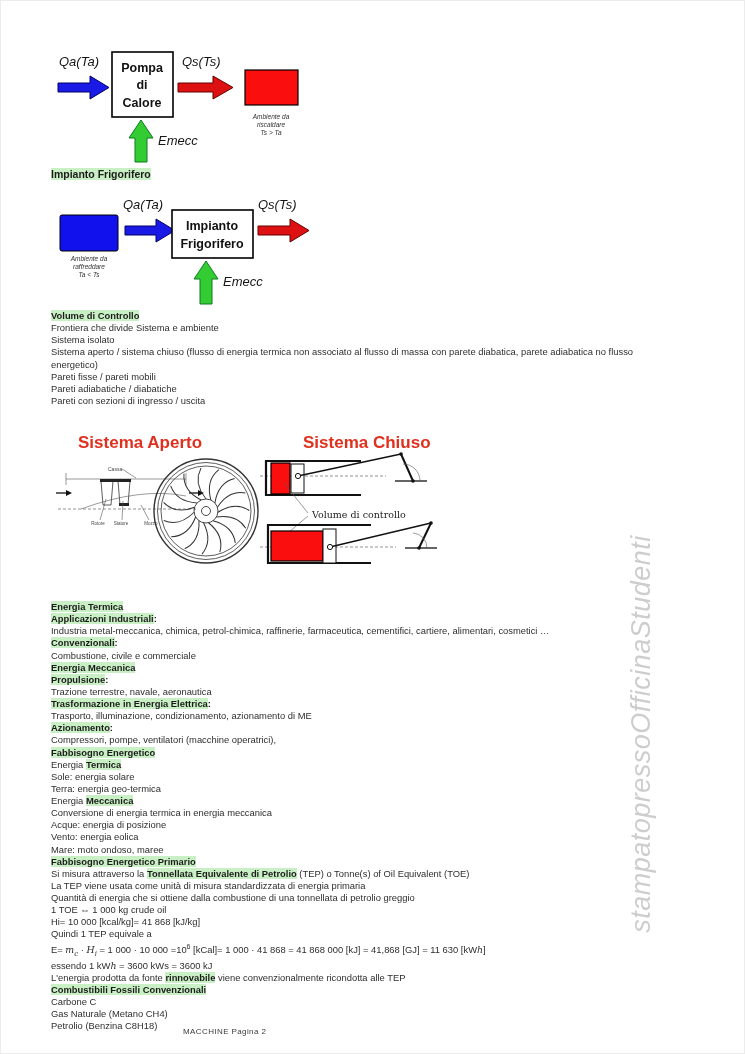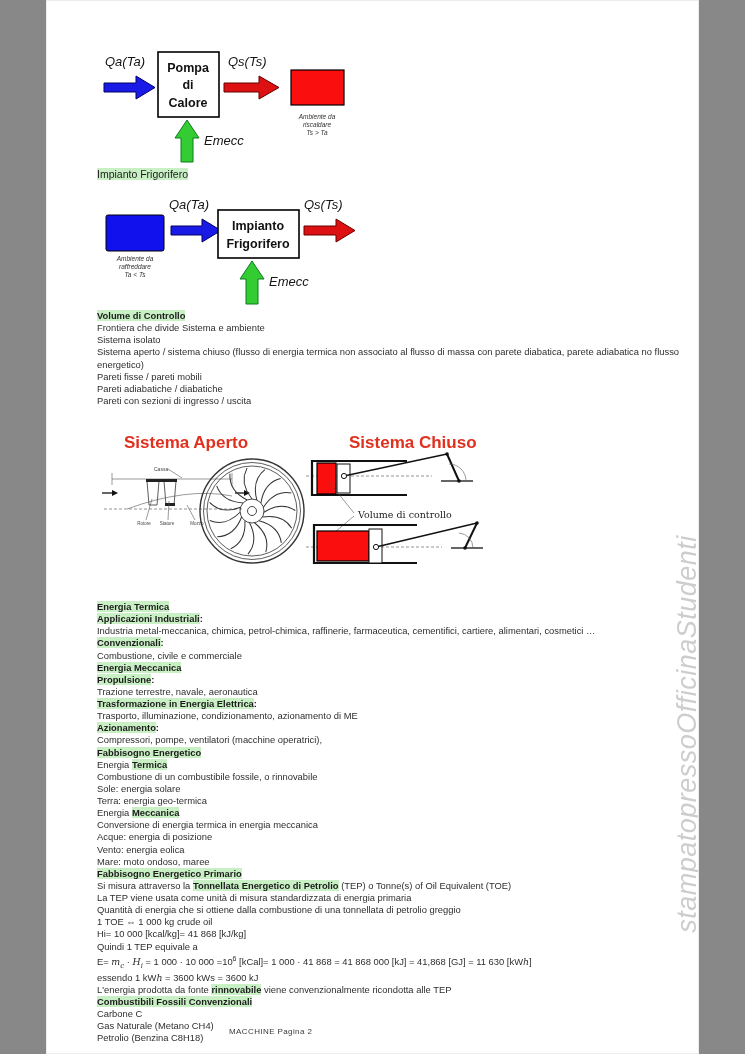--- a/index.html
+++ b/index.html
@@ -1,17 +1,17 @@
 <!DOCTYPE html>
 <html style="--highlight-green: #c9f0c4; --heading-red: #e0301e; --arrow-blue: #1a1ae6; --arrow-blue-border: #000066; --arrow-red: #dd1111; --arrow-red-border: #660000; --arrow-green: #33cc33; --arrow-green-border: #0d7a1f; --box-red: #fb0e0e; --box-blue: #1111ee; --watermark-gray: #cdcdcd;"><head>
 <meta charset="utf-8">
 <style>
   html,body { margin:0; padding:0; background:#888; }
   #page {
-    position:relative; width:653px; height:1054px; margin:0 auto;
+    position:relative; width:745px; height:1054px; margin:0 auto;
     background:#ffffff; overflow:hidden;
     font-family:"Liberation Sans", sans-serif;
     border:1px solid #ececec; box-sizing:border-box;
   }
   svg { position:absolute; overflow:visible; }
   .svg-d1 { left:40px; top:45px; }
   .svg-d2 { left:40px; top:193px; }
   .svg-fig { left:55px; top:420px; }
 
   
@@ -46,21 +46,21 @@
   .tblock-volume  { top:309px; }
   .tblock-energia { top:600px; }
   .tline { white-space:pre; }
   .tline .b { font-weight:bold; color:#1b1b1b; }
   .hl { background:var(--highlight-green); }
   .mi { font-family:"DejaVu Serif",serif; font-style:italic; }
   .tline sup, .tline sub { font-size:7px; }
 
   .section-heading {
     position:absolute; left:50px; top:167px;
-    font-size:10.5px; font-weight:normal; color:#1b1b1b;
+    font-size:10.5px; font-weight:bold; color:#1b1b1b;
   }
 
   .watermark {
     position:absolute; left:640px; top:733px;
     transform:translate(-50%,-50%) rotate(-90deg);
     font-style:italic; font-size:27px; letter-spacing:0.5px;
     color:var(--watermark-gray); white-space:nowrap;
   }
   .footer {
     position:absolute; left:182px; top:1026px;
@@ -213,30 +213,29 @@
       <div class="tline"><span>Combustione, civile e commerciale</span></div>
       <div class="tline"><span class="b hl">Energia Meccanica</span></div>
       <div class="tline"><span class="b hl">Propulsione</span><span class="b">:</span></div>
       <div class="tline"><span>Trazione terrestre, navale, aeronautica</span></div>
       <div class="tline"><span class="b hl">Trasformazione in Energia Elettrica</span><span class="b">:</span></div>
       <div class="tline"><span>Trasporto, illuminazione, condizionamento, azionamento di ME</span></div>
       <div class="tline"><span class="b hl">Azionamento</span><span class="b">:</span></div>
       <div class="tline"><span>Compressori, pompe, ventilatori (macchine operatrici),</span></div>
       <div class="tline"><span class="b hl">Fabbisogno Energetico</span></div>
       <div class="tline"><span>Energia </span><span class="b hl">Termica</span></div>
-      <div class="tline"><span>Combustione di un combustibile fossile, o rinnovabile</span></div>
       <div class="tline"><span>Sole: energia solare</span></div>
       <div class="tline"><span>Terra: energia geo-termica</span></div>
       <div class="tline"><span>Energia </span><span class="b hl">Meccanica</span></div>
       <div class="tline"><span>Conversione di energia termica in energia meccanica</span></div>
       <div class="tline"><span>Acque: energia di posizione</span></div>
       <div class="tline"><span>Vento: energia eolica</span></div>
       <div class="tline"><span>Mare: moto ondoso, maree</span></div>
       <div class="tline"><span class="b hl">Fabbisogno Energetico Primario</span></div>
-      <div class="tline"><span>Si misura attraverso la </span><span class="b hl">Tonnellata Energetico di Petrolio</span><span> (TEP) o Tonne(s) of Oil Equivalent (TOE)</span></div>
+      <div class="tline"><span>Si misura attraverso la </span><span class="b hl">Tonnellata Equivalente di Petrolio</span><span> (TEP) o Tonne(s) of Oil Equivalent (TOE)</span></div>
       <div class="tline"><span>La TEP viene usata come unità di misura standardizzata di energia primaria</span></div>
       <div class="tline"><span>Quantità di energia che si ottiene dalla combustione di una tonnellata di petrolio greggio</span></div>
       <div class="tline"><span>1 TOE ⇔ 1 000 kg crude oil</span></div>
       <div class="tline"><span>Hi= 10 000 [kcal/kg]= 41 868 [kJ/kg]</span></div>
       <div class="tline"><span>Quindi 1 TEP equivale a</span></div>
       <div class="tline"><span>E= </span><span class="mi">m</span><sub class="mi">c</sub><span> · </span><span class="mi">H</span><sub class="mi">i</sub><span> = 1 000 · 10 000 =10</span><sup>6</sup><span> [kCal]= 1 000 · 41 868 = 41 868 000 [kJ] = 41,868 [GJ] = 11 630 [kW</span><span class="mi">h</span><span>]</span></div>
       <div class="tline"><span>essendo 1 kW</span><span class="mi">h</span><span> = 3600 kWs = 3600 kJ</span></div>
       <div class="tline"><span>L'energia prodotta da fonte </span><span class="b hl">rinnovabile</span><span> viene convenzionalmente ricondotta alle TEP</span></div>
       <div class="tline"><span class="b hl">Combustibili Fossili Convenzionali</span></div>
       <div class="tline"><span>Carbone C</span></div>

